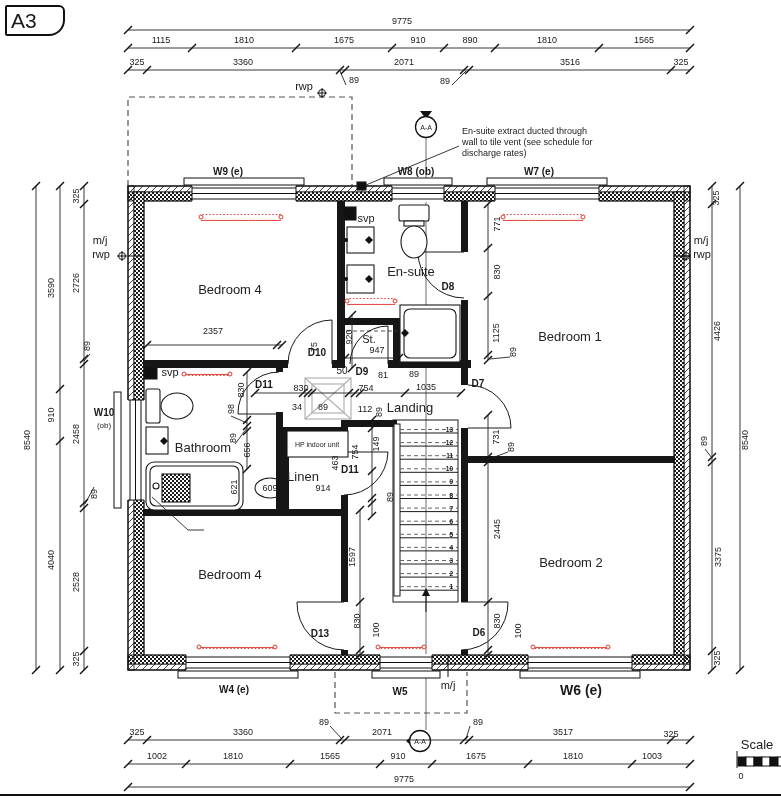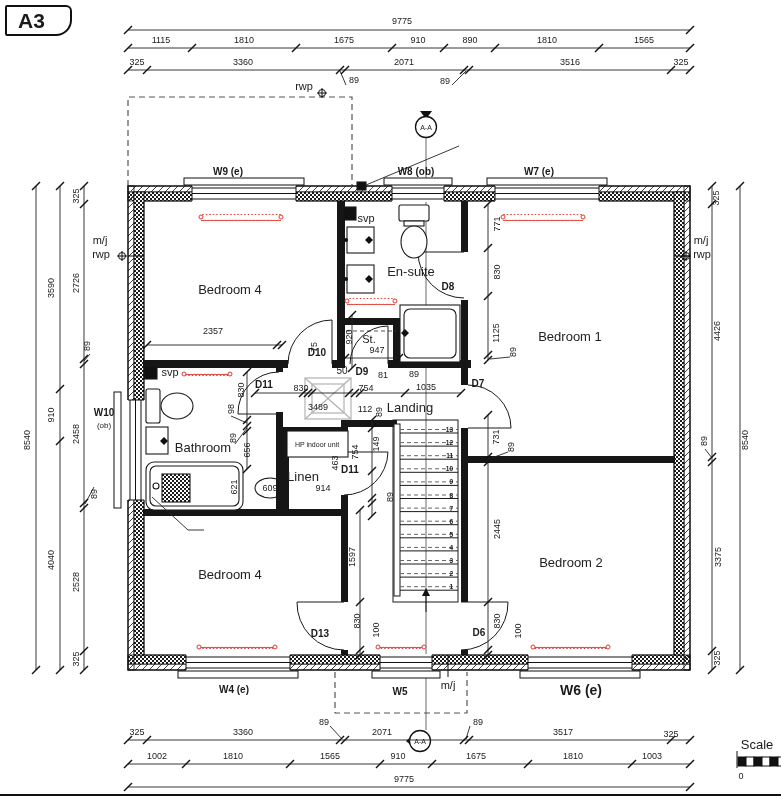--- a/index.html
+++ b/index.html
@@ -8,22 +8,22 @@
   #plansvg{position:absolute;left:0;top:0;}
   .lbl{position:absolute;white-space:nowrap;color:#1a1a1a;font-size:9px;line-height:1;
        transform:translate(-50%,-50%);}
   .lbl.rot{transform:translate(-50%,-50%) rotate(-90deg);}
   .lbl.b{font-weight:bold;}
   .room{position:absolute;white-space:nowrap;color:#222;font-size:13px;line-height:1;
         transform:translate(-50%,-50%);}
   .note{position:absolute;font-size:9px;line-height:11px;color:#1a1a1a;}
   .note span{display:block;}
   #badge{position:absolute;left:5px;top:5px;width:52px;height:27px;border:2.5px solid #111;
-         border-radius:2px 6px 16px 2px;font-size:21px;font-weight:bold;
-         padding-left:11px;display:flex;align-items:center;background:#fff;}
+         border-radius:2px 6px 16px 2px;font-size:21px;font-weight:normal;
+         padding-left:4px;display:flex;align-items:center;background:#fff;}
   #border-bottom{position:absolute;left:0;top:794px;width:781px;height:2px;background:#111;}
   .stairnum{position:absolute;font-size:6.5px;font-weight:bold;transform:translate(-100%,-50%);}
 </style>
 </head>
 <body>
 
 <div id="sheet">
 
   <svg id="plansvg" width="781" height="806" viewBox="0 0 781 806">
     <defs>
@@ -477,20 +477,25 @@
       <rect x="746" y="757" width="8" height="9" fill="#fff"></rect>
       <rect x="754" y="757" width="8" height="9" fill="#111"></rect>
       <rect x="762" y="757" width="8" height="9" fill="#fff"></rect>
       <rect x="770" y="757" width="8" height="9" fill="#111"></rect>
       <rect x="778" y="757" width="8" height="9" fill="#fff"></rect>
     </g>
   </svg>
 
   <div id="badge">A3</div>
 
+  <div class="note" style="left:462px;top:126px;">
+    <span>En-suite extract ducted through</span>
+    <span>wall to tile vent (see schedule for</span>
+    <span>discharge rates)</span>
+  </div>
 
   <div id="labels-layer">
       <span class="lbl" style="left: 402px; top: 21px; font-size: 9px;">9775</span>
       <span class="lbl" style="left: 161px; top: 40px; font-size: 9px;">1115</span>
       <span class="lbl" style="left: 244px; top: 40px; font-size: 9px;">1810</span>
       <span class="lbl" style="left: 344px; top: 40px; font-size: 9px;">1675</span>
       <span class="lbl" style="left: 418px; top: 40px; font-size: 9px;">910</span>
       <span class="lbl" style="left: 470px; top: 40px; font-size: 9px;">890</span>
       <span class="lbl" style="left: 547px; top: 40px; font-size: 9px;">1810</span>
       <span class="lbl" style="left: 644px; top: 40px; font-size: 9px;">1565</span>
@@ -554,21 +559,21 @@
       <span class="lbl b" style="left: 478px; top: 384px; font-size: 10px;">D7</span>
       <span class="lbl b" style="left: 264px; top: 385px; font-size: 10px;">D11</span>
       <span class="lbl b" style="left: 350px; top: 470px; font-size: 10px;">D11</span>
       <span class="lbl b" style="left: 320px; top: 634px; font-size: 10px;">D13</span>
       <span class="lbl b" style="left: 479px; top: 633px; font-size: 10px;">D6</span>
       <span class="lbl" style="left: 314px; top: 371px; font-size: 10px; margin-left: 28px;">50</span>
       <span class="lbl" style="left: 414px; top: 374px; font-size: 9px;">89</span>
       <span class="lbl" style="left: 301px; top: 388px; font-size: 9px;">830</span>
       <span class="lbl" style="left: 366px; top: 388px; font-size: 9px;">754</span>
       <span class="lbl" style="left: 426px; top: 387px; font-size: 9px;">1035</span>
-      <span class="lbl" style="left: 297px; top: 407px; font-size: 9px; margin-left: 16px;">34</span>
+      <span class="lbl" style="left: 297px; top: 407px; font-size: 9px;">34</span>
       <span class="lbl" style="left: 323px; top: 407px; font-size: 9px;">89</span>
       <span class="lbl" style="left: 365px; top: 409px; font-size: 9px;">112</span>
       <span class="lbl rot" style="left: 379px; top: 412px; font-size: 9px;">89</span>
       <span class="lbl" style="left: 213px; top: 331px; font-size: 9px;">2357</span>
       <span class="lbl rot" style="left: 314px; top: 347px; font-size: 9px;">75</span>
       <span class="lbl rot" style="left: 349px; top: 337px; font-size: 9px;">920</span>
       <span class="lbl" style="left: 377px; top: 350px; font-size: 9px;">947</span>
       <span class="lbl rot" style="left: 497px; top: 224px; font-size: 9px;">771</span>
       <span class="lbl rot" style="left: 497px; top: 272px; font-size: 9px;">830</span>
       <span class="lbl rot" style="left: 496px; top: 333px; font-size: 9px;">1125</span>

